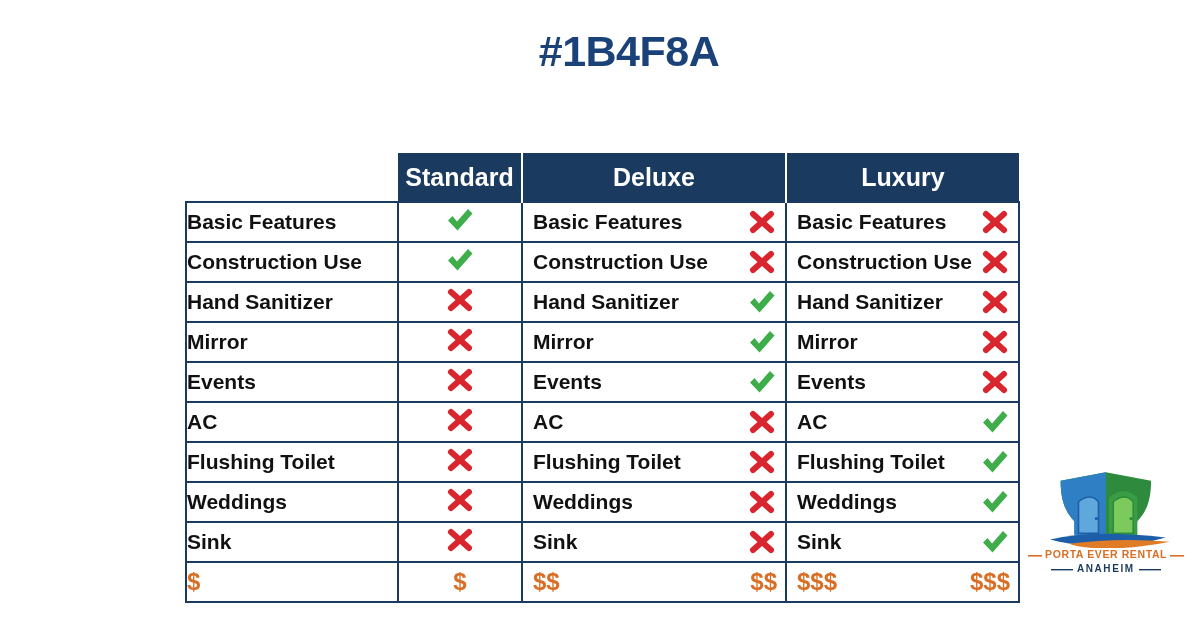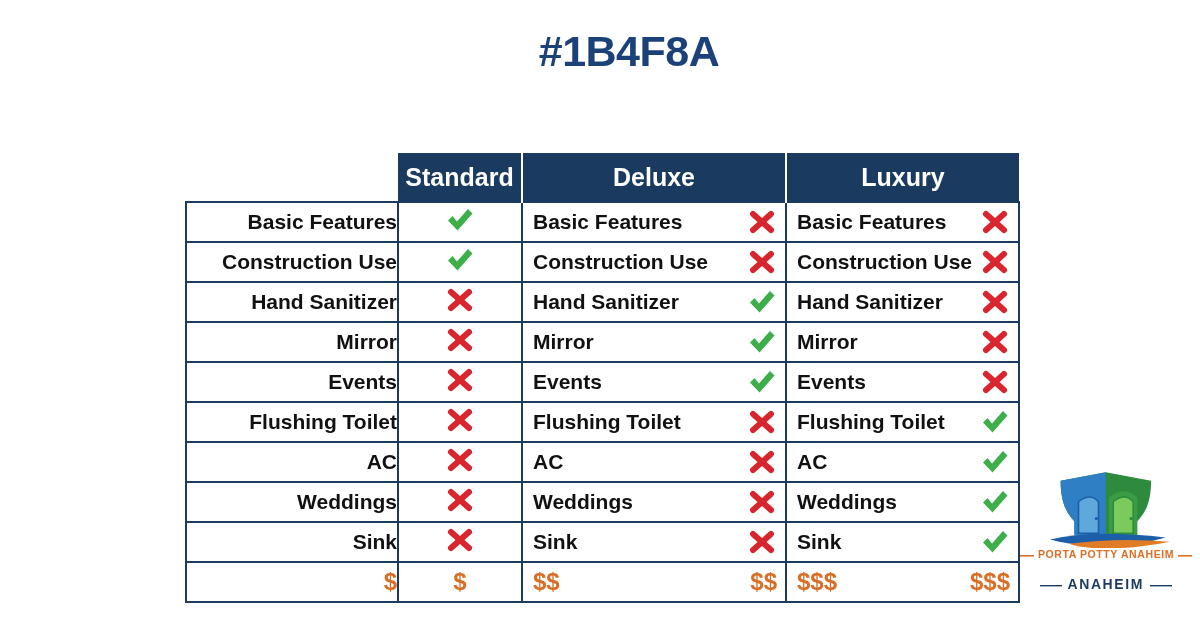--- a/index.html
+++ b/index.html
@@ -34,21 +34,21 @@
     background:#1B3A5F;color:#ffffff;font-size:25px;font-weight:bold;
     height:48px;
     border-left:2px solid #ffffff !important;
     border-right:2px solid #ffffff !important;
     border-top:none !important;border-bottom:none !important;
   }
   .hdr.first{border-left:none !important;}
   .hdr.last{border-right:none !important;}
   
   .row{height:38px;}
-  .cell{height:38px;position:relative;background:#fff;text-align:right;}
+  .cell{height:38px;position:relative;background:#fff;}
   .featname{
     font-size:21px;font-weight:bold;color:#111111;
     padding-left:10px;white-space:nowrap;overflow:hidden;
   }
   .mark-cell{text-align:center;}
   .combo{
     display:flex;align-items:center;justify-content:space-between;
     padding:0 8px 0 10px;height:38px;
   }
   .combo .lbl{
@@ -75,22 +75,22 @@
   }
   #logo-mark{height:82px;display:block;margin:0 auto;}
   .logo-word{margin-top:-2px;font-size:26px;font-weight:bold;letter-spacing:-0.5px;}
   .logo-ever{color:#2E8B3D;}
   .logo-crest{color:#1C5FA8;}
   .logo-sub{
     font-size:10.5px;font-weight:bold;color:#D96E26;letter-spacing:0.6px;
     margin-top:0px;
   }
   .logo-city{
-    font-size:14px;font-weight:bold;color:#1B3A5F;letter-spacing:1.6px;
-    margin-top:16px;
+    font-size:10px;font-weight:bold;color:#1B3A5F;letter-spacing:1.6px;
+    margin-top:3px;
   }
   .dashln{display:inline-block;vertical-align:middle;}
 </style>
 </head>
 <body>
 
 <div id="title-block">
   <div id="title-code">#1B4F8A</div>
 </div>
 
@@ -238,20 +238,48 @@
             <span class="mk"><svg width="30" height="26" viewBox="0 0 30 26">
                 <g stroke="#D9262E" stroke-width="6" stroke-linecap="round">
                   <line x1="6" y1="5" x2="24" y2="21"></line>
                   <line x1="24" y1="5" x2="6" y2="21"></line>
                 </g>
               </svg></span>
           </div>
         </td>
       </tr>
       <tr class="row">
+        <td class="cell featname w-feat">AC</td>
+        <td class="cell mark-cell w-std"><span class="mk"><svg width="30" height="26" viewBox="0 0 30 26">
+              <g stroke="#D9262E" stroke-width="6" stroke-linecap="round">
+                <line x1="6" y1="5" x2="24" y2="21"></line>
+                <line x1="24" y1="5" x2="6" y2="21"></line>
+              </g>
+            </svg></span></td>
+        <td class="cell w-del">
+          <div class="combo">
+            <span class="lbl">AC</span>
+            <span class="mk"><svg width="30" height="26" viewBox="0 0 30 26">
+                <g stroke="#D9262E" stroke-width="6" stroke-linecap="round">
+                  <line x1="6" y1="5" x2="24" y2="21"></line>
+                  <line x1="24" y1="5" x2="6" y2="21"></line>
+                </g>
+              </svg></span>
+          </div>
+        </td>
+        <td class="cell w-lux">
+          <div class="combo">
+            <span class="lbl">AC</span>
+            <span class="mk"><svg width="30" height="26" viewBox="0 0 30 26">
+                <path d="M3 13.5 L7.5 9 L12 14.5 L23 2 L27.5 6.5 L12.5 23.5 Z" fill="#3DAE49"></path>
+              </svg></span>
+          </div>
+        </td>
+      </tr>
+      <tr class="row">
         <td class="cell featname w-feat">Flushing Toilet</td>
         <td class="cell mark-cell w-std"><span class="mk"><svg width="30" height="26" viewBox="0 0 30 26">
               <g stroke="#D9262E" stroke-width="6" stroke-linecap="round">
                 <line x1="6" y1="5" x2="24" y2="21"></line>
                 <line x1="24" y1="5" x2="6" y2="21"></line>
               </g>
             </svg></span></td>
         <td class="cell w-del">
           <div class="combo">
             <span class="lbl">Flushing Toilet</span>
@@ -259,48 +287,20 @@
                 <g stroke="#D9262E" stroke-width="6" stroke-linecap="round">
                   <line x1="6" y1="5" x2="24" y2="21"></line>
                   <line x1="24" y1="5" x2="6" y2="21"></line>
                 </g>
               </svg></span>
           </div>
         </td>
         <td class="cell w-lux">
           <div class="combo">
             <span class="lbl">Flushing Toilet</span>
-            <span class="mk"><svg width="30" height="26" viewBox="0 0 30 26">
-                <path d="M3 13.5 L7.5 9 L12 14.5 L23 2 L27.5 6.5 L12.5 23.5 Z" fill="#3DAE49"></path>
-              </svg></span>
-          </div>
-        </td>
-      </tr>
-      <tr class="row">
-        <td class="cell featname w-feat">AC</td>
-        <td class="cell mark-cell w-std"><span class="mk"><svg width="30" height="26" viewBox="0 0 30 26">
-              <g stroke="#D9262E" stroke-width="6" stroke-linecap="round">
-                <line x1="6" y1="5" x2="24" y2="21"></line>
-                <line x1="24" y1="5" x2="6" y2="21"></line>
-              </g>
-            </svg></span></td>
-        <td class="cell w-del">
-          <div class="combo">
-            <span class="lbl">AC</span>
-            <span class="mk"><svg width="30" height="26" viewBox="0 0 30 26">
-                <g stroke="#D9262E" stroke-width="6" stroke-linecap="round">
-                  <line x1="6" y1="5" x2="24" y2="21"></line>
-                  <line x1="24" y1="5" x2="6" y2="21"></line>
-                </g>
-              </svg></span>
-          </div>
-        </td>
-        <td class="cell w-lux">
-          <div class="combo">
-            <span class="lbl">AC</span>
             <span class="mk"><svg width="30" height="26" viewBox="0 0 30 26">
                 <path d="M3 13.5 L7.5 9 L12 14.5 L23 2 L27.5 6.5 L12.5 23.5 Z" fill="#3DAE49"></path>
               </svg></span>
           </div>
         </td>
       </tr>
       <tr class="row">
         <td class="cell featname w-feat">Weddings</td>
         <td class="cell mark-cell w-std"><span class="mk"><svg width="30" height="26" viewBox="0 0 30 26">
               <g stroke="#D9262E" stroke-width="6" stroke-linecap="round">
@@ -388,21 +388,21 @@
     <path d="M82 34 q11 -9 19 0 v30 h-19 z" fill="#7ACB5B"></path>
     <path d="M82 34 q11 -9 19 0 v30 h-19 z" fill="none" stroke="#2E8B3D" stroke-width="1.5"></path>
     <circle cx="99" cy="50" r="1.6" fill="#2E8B3D"></circle>
     <path d="M22 70 q40 -10 110 -2 q-34 10 -72 8 q-24 -2 -38 -6 z" fill="#1C5FA8"></path>
     <path d="M40 74 q46 -6 96 -2 q-40 8 -74 6 q-14 -1 -22 -4 z" fill="#E07C26"></path>
   </svg>
   <div class="logo-sub">
     <svg class="dashln" width="14" height="3">
         <rect x="0" y="1" width="14" height="1.6" fill="#D96E26"></rect>
       </svg>
-    <span>PORTA POTTY ANAHEIM</span>
+    <span>PORTA EVER RENTAL</span>
     <svg class="dashln" width="14" height="3">
         <rect x="0" y="1" width="14" height="1.6" fill="#D96E26"></rect>
       </svg>
   </div>
   <div class="logo-city">
     <svg class="dashln" width="22" height="3">
         <rect x="0" y="1" width="22" height="1.4" fill="#1B3A5F"></rect>
       </svg>
     <span>ANAHEIM</span>
     <svg class="dashln" width="22" height="3">

